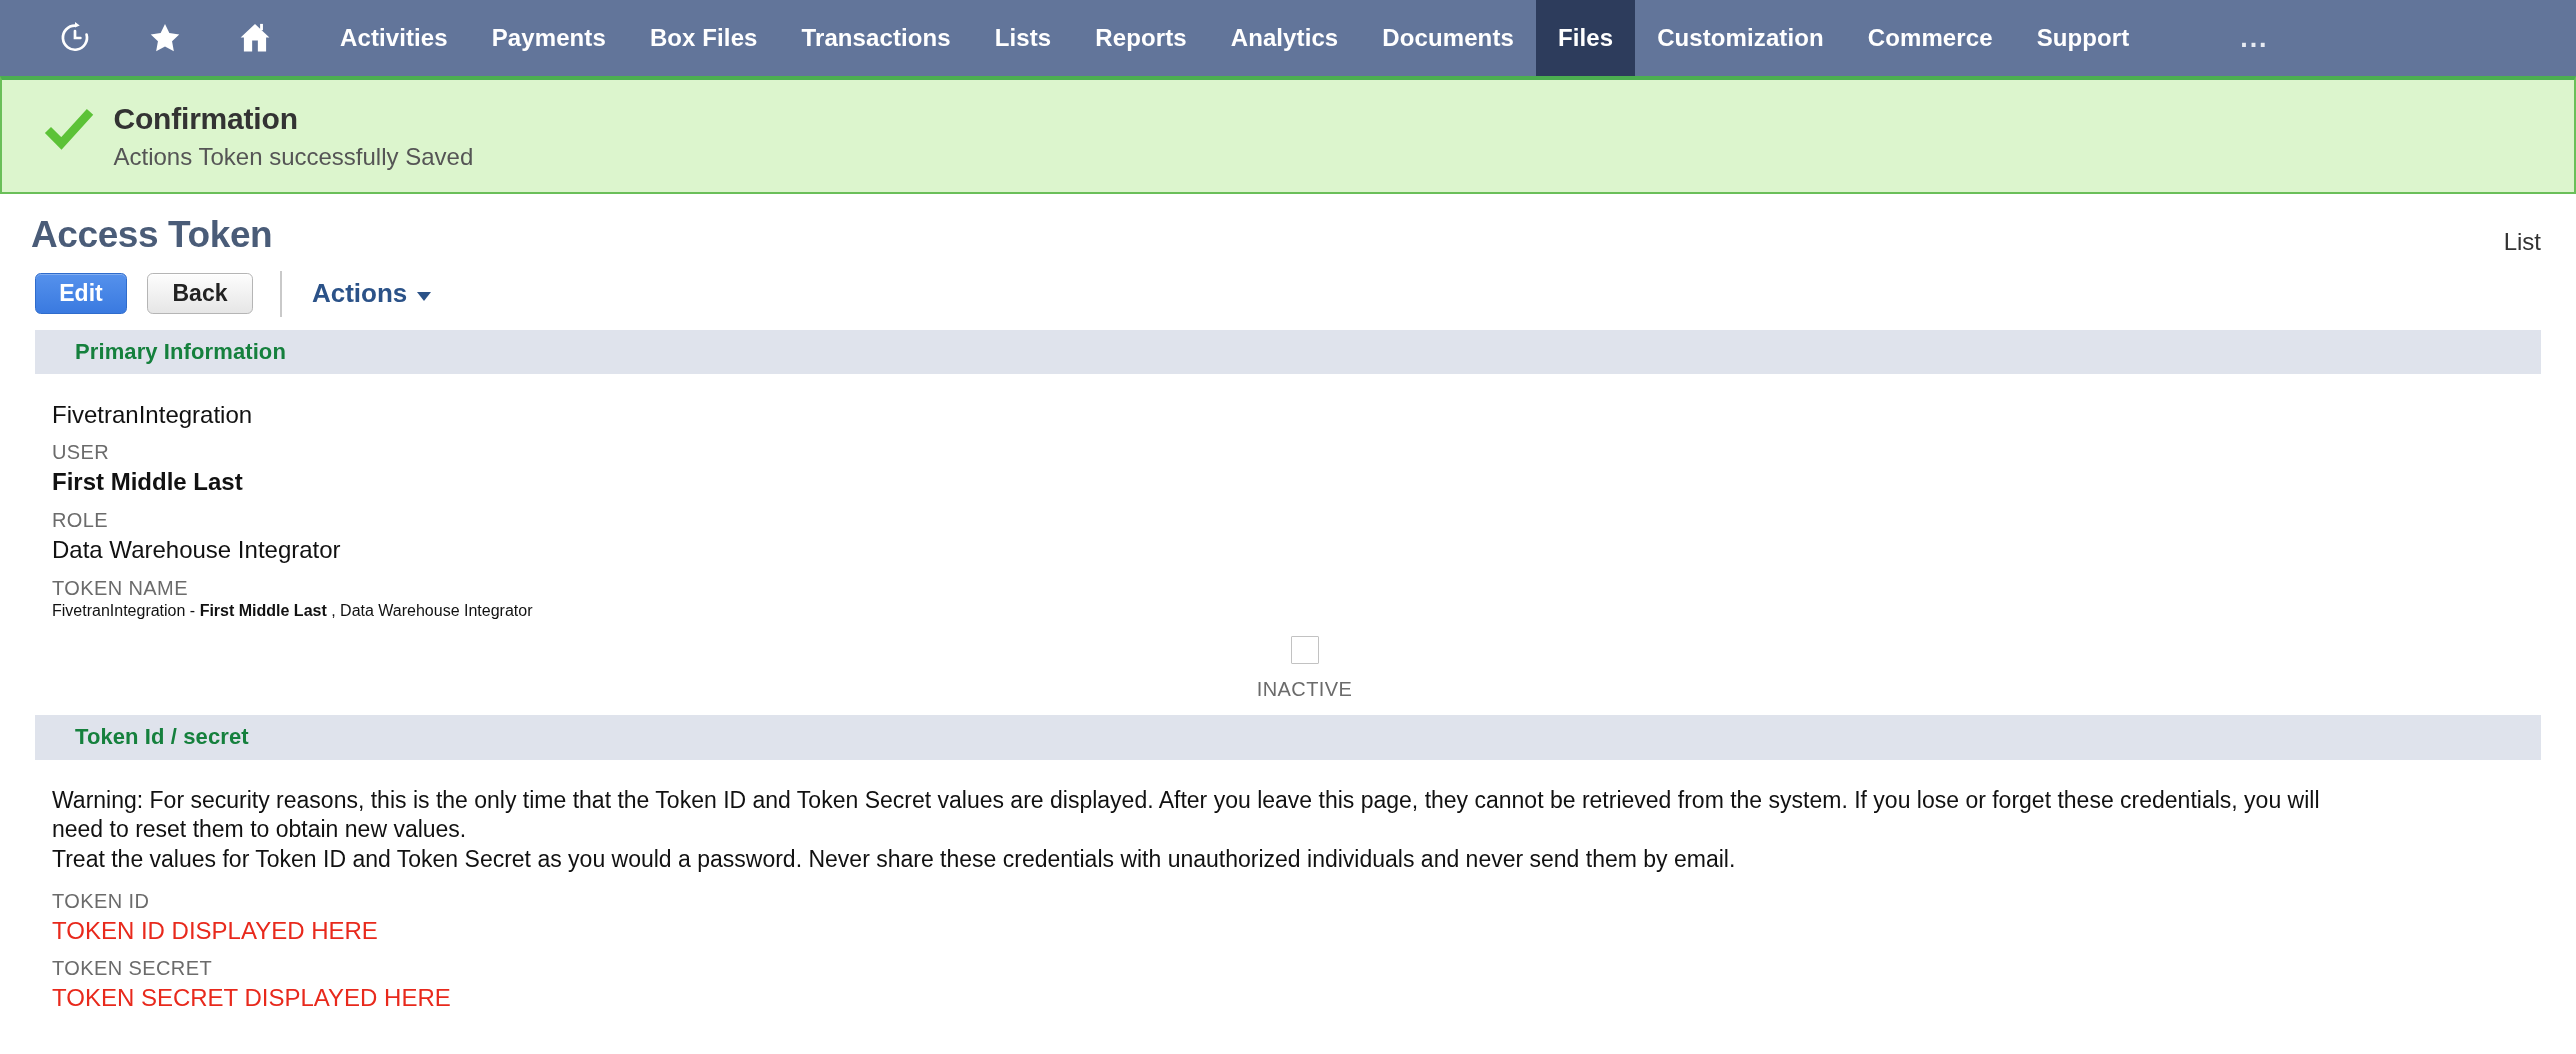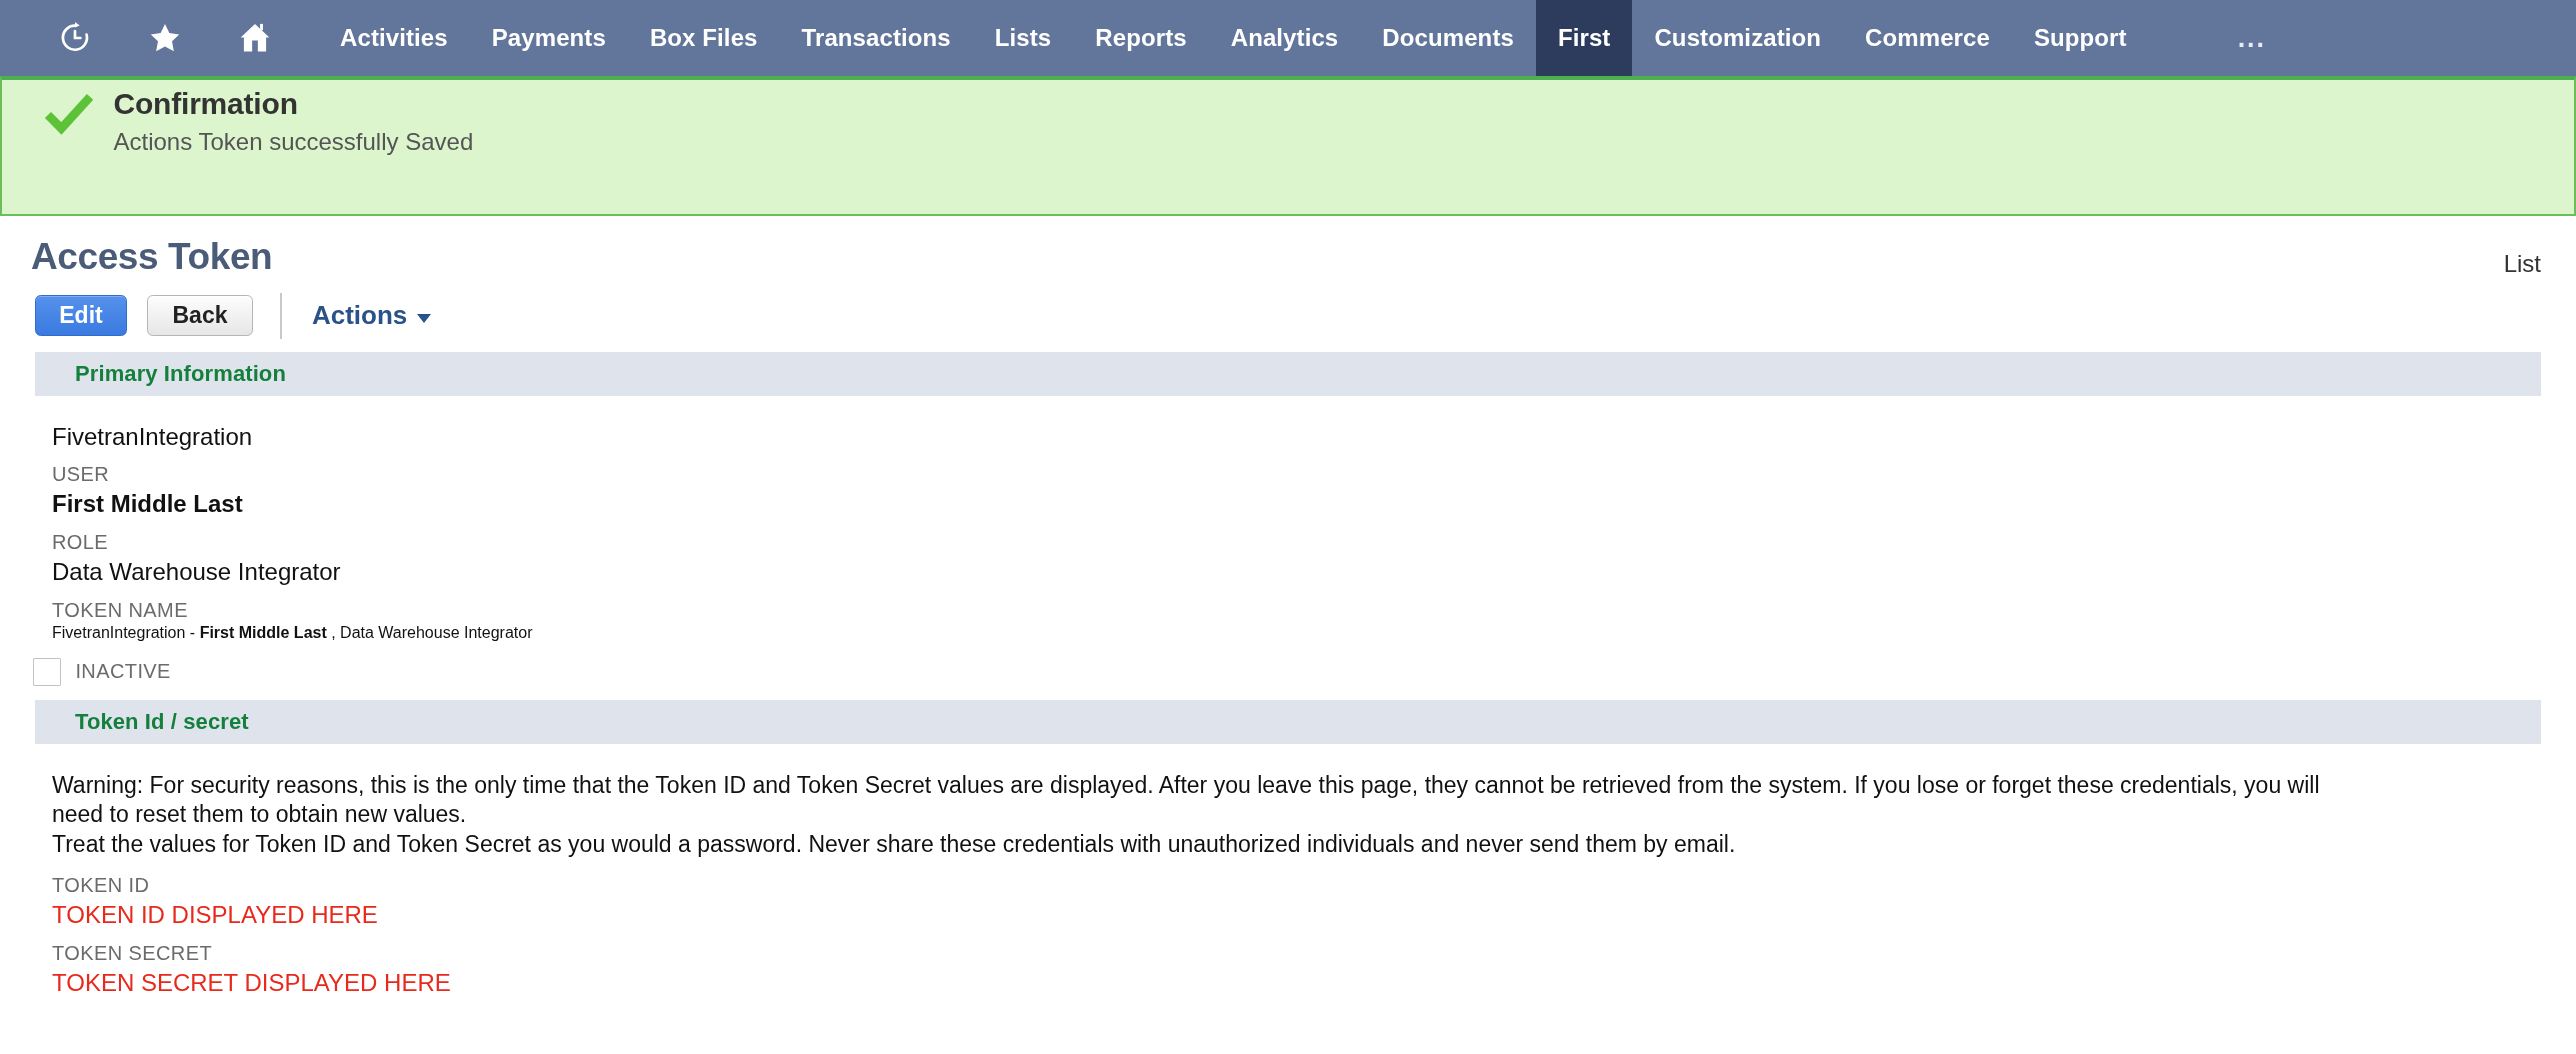--- a/index.html
+++ b/index.html
@@ -75,24 +75,24 @@
   }
 
   
   .confirm-banner {
     background: #dcf5cd;
     border-top: 4.8px solid #4caf50;
     border-bottom: 2.9px solid #6abf59;
     border-left: 2.9px solid #6abf59;
     border-right: 2.9px solid #6abf59;
     margin: 0;
-    padding: 3px 0 19px 0;
+    padding: 18px 0 19px 0;
     display: flex;
     align-items: flex-start;
-    height: 140px;
+    height: 118px;
   }
   .confirm-check {
     width: 67px;
     margin-left: 33px;
     margin-right: 11.5px;
     padding-top: 9.6px;
     display: flex;
     justify-content: center;
   }
   .confirm-text-wrap { padding-top: 1.9px; }
@@ -229,20 +229,21 @@
   .token-name-value .nm { font-weight: bold; }
 
   
   .checkbox-row {
     display: flex;
     align-items: center;
     gap: 14.4px;
     padding-top: 13.4px;
     padding-bottom: 3.8px;
     margin-left: -19px;
+    flex-direction: column;
   }
   .checkbox-box {
     width: 28px;
     height: 28px;
     border: 1.9px solid #c2c2c2;
     background: #ffffff;
     cursor: pointer;
     border-radius: 1px;
   }
   .checkbox-label {
@@ -290,21 +291,21 @@
   </div>
   <div class="nav-items">
     <div class="nav-item">Activities</div>
     <div class="nav-item">Payments</div>
     <div class="nav-item">Box Files</div>
     <div class="nav-item">Transactions</div>
     <div class="nav-item">Lists</div>
     <div class="nav-item">Reports</div>
     <div class="nav-item">Analytics</div>
     <div class="nav-item">Documents</div>
-    <div class="nav-item active">First</div>
+    <div class="nav-item active">Files</div>
     <div class="nav-item">Customization</div>
     <div class="nav-item">Commerce</div>
     <div class="nav-item">Support</div>
   </div>
   <div class="nav-ellipsis">...</div>
 </div>
 
 <div class="confirm-banner">
   <div class="confirm-check">
     <svg width="50" height="44" viewBox="0 0 52 46">

